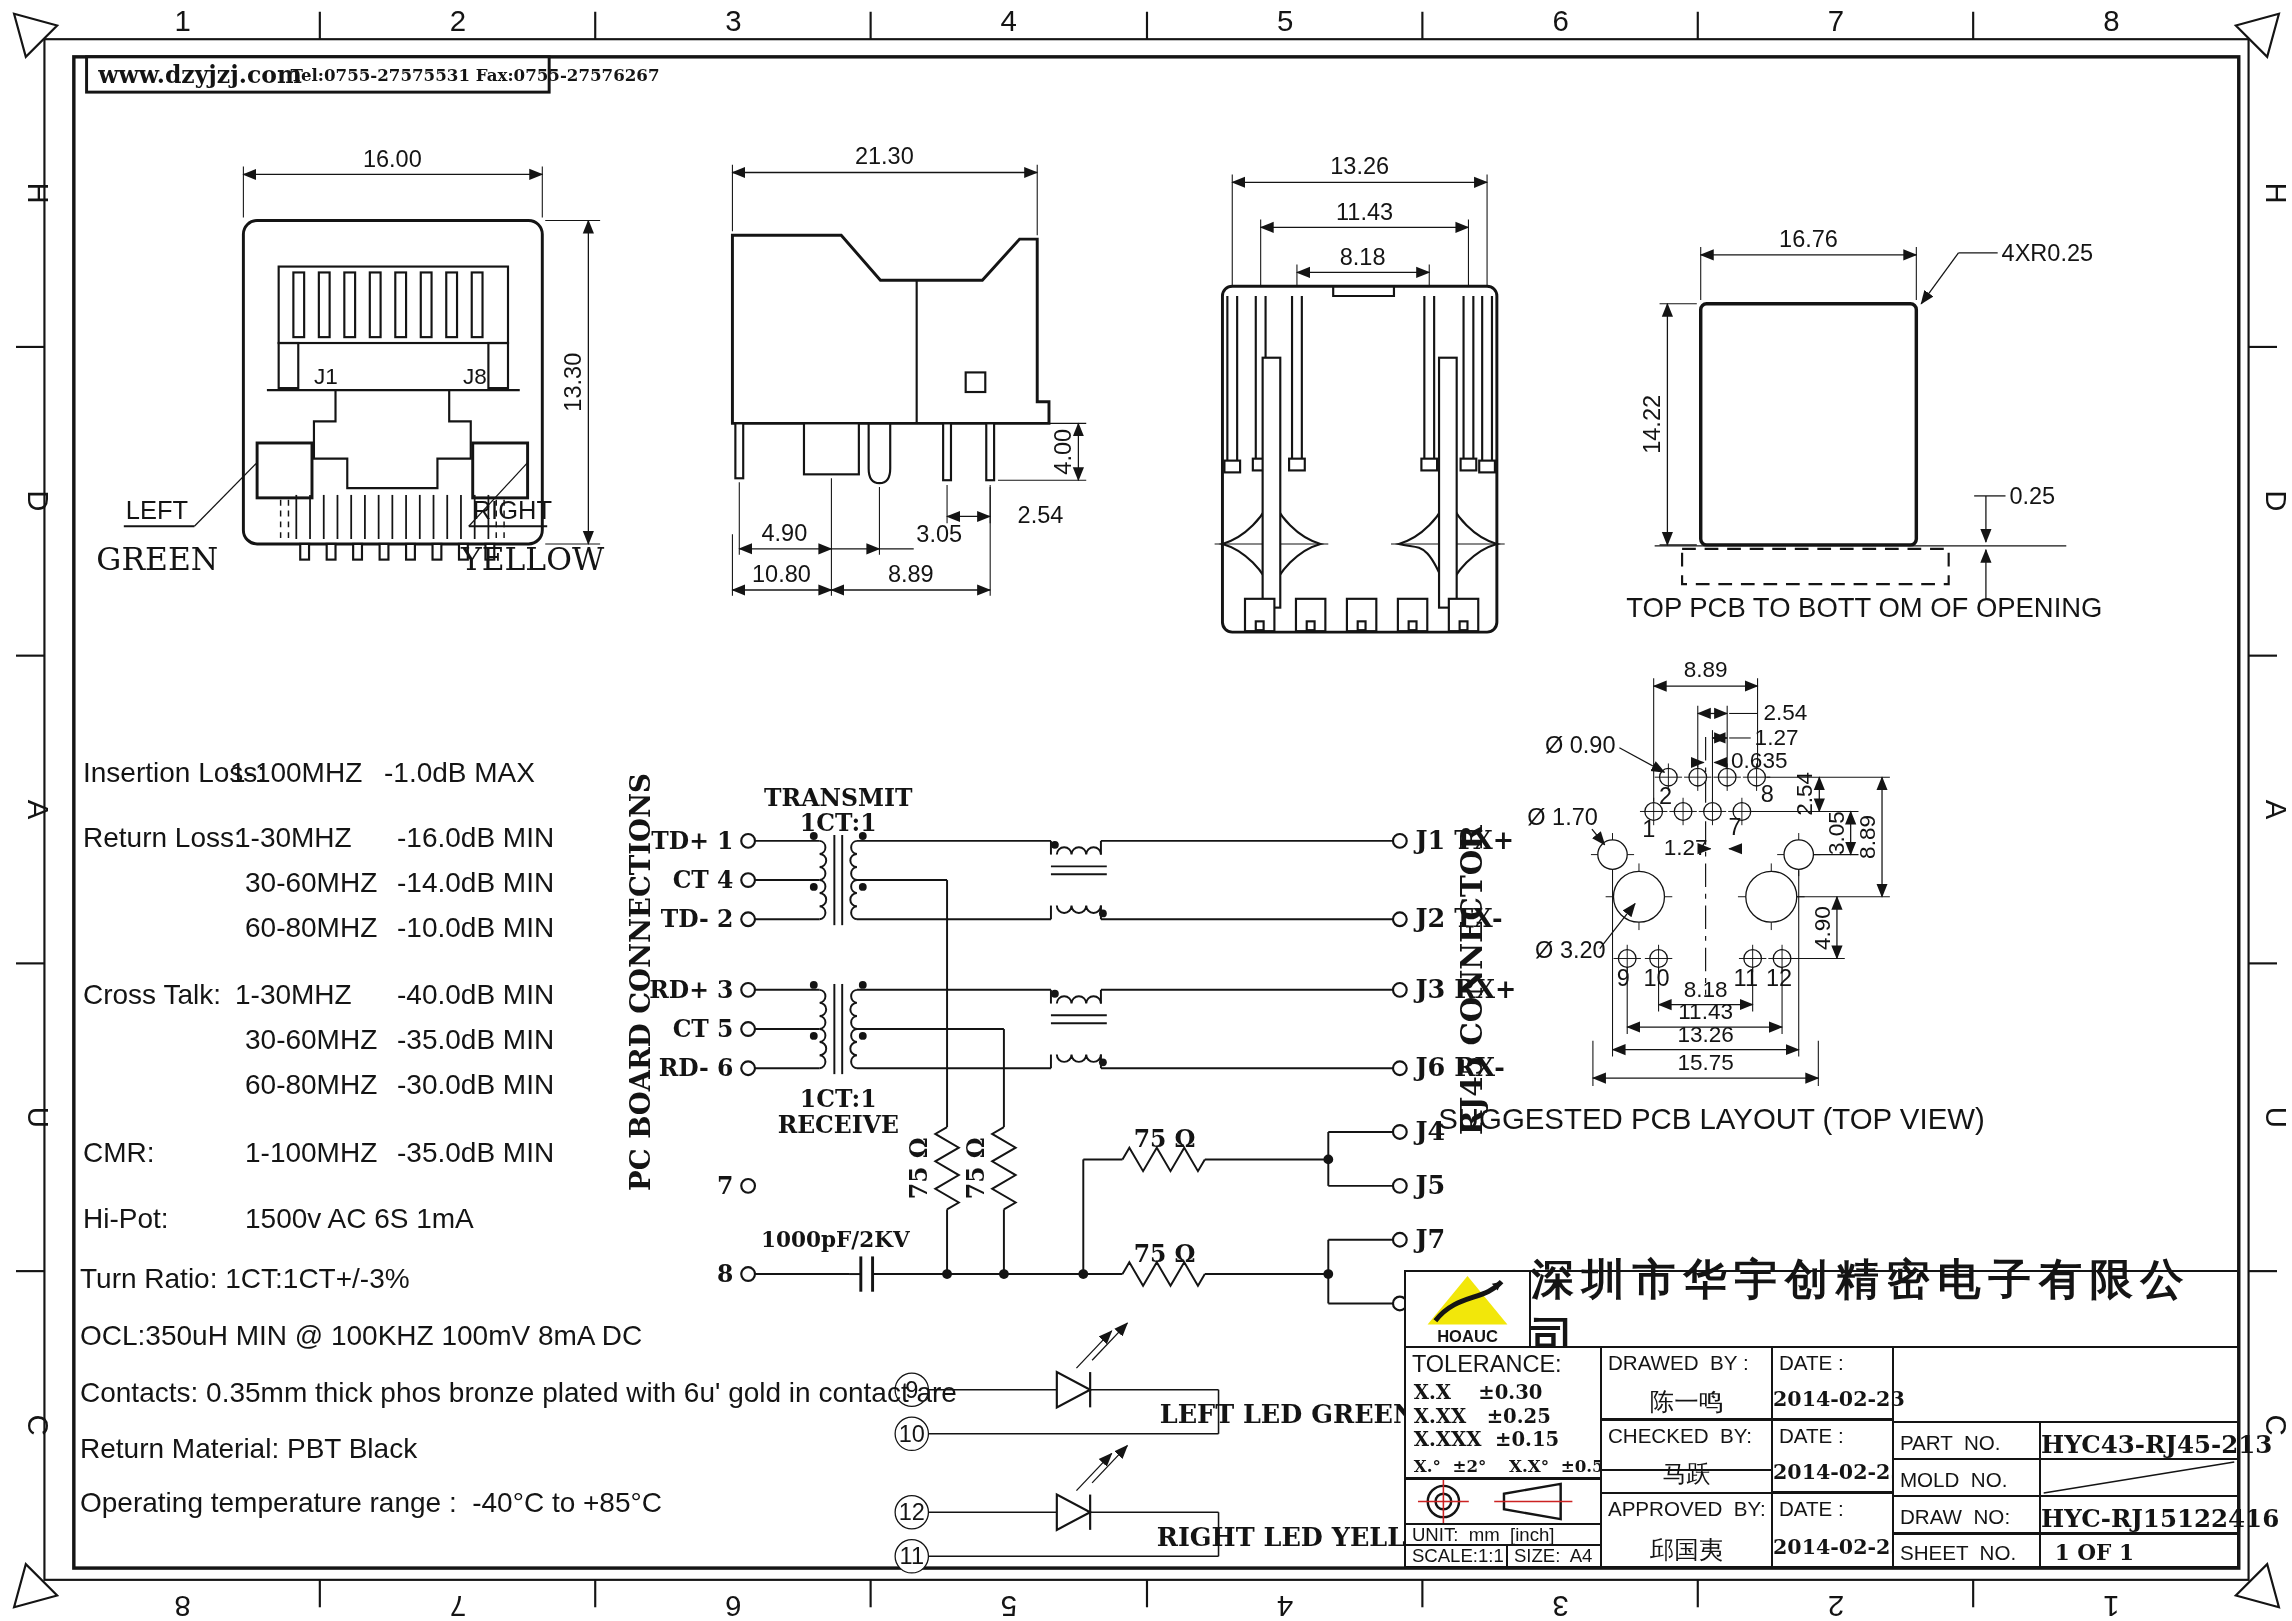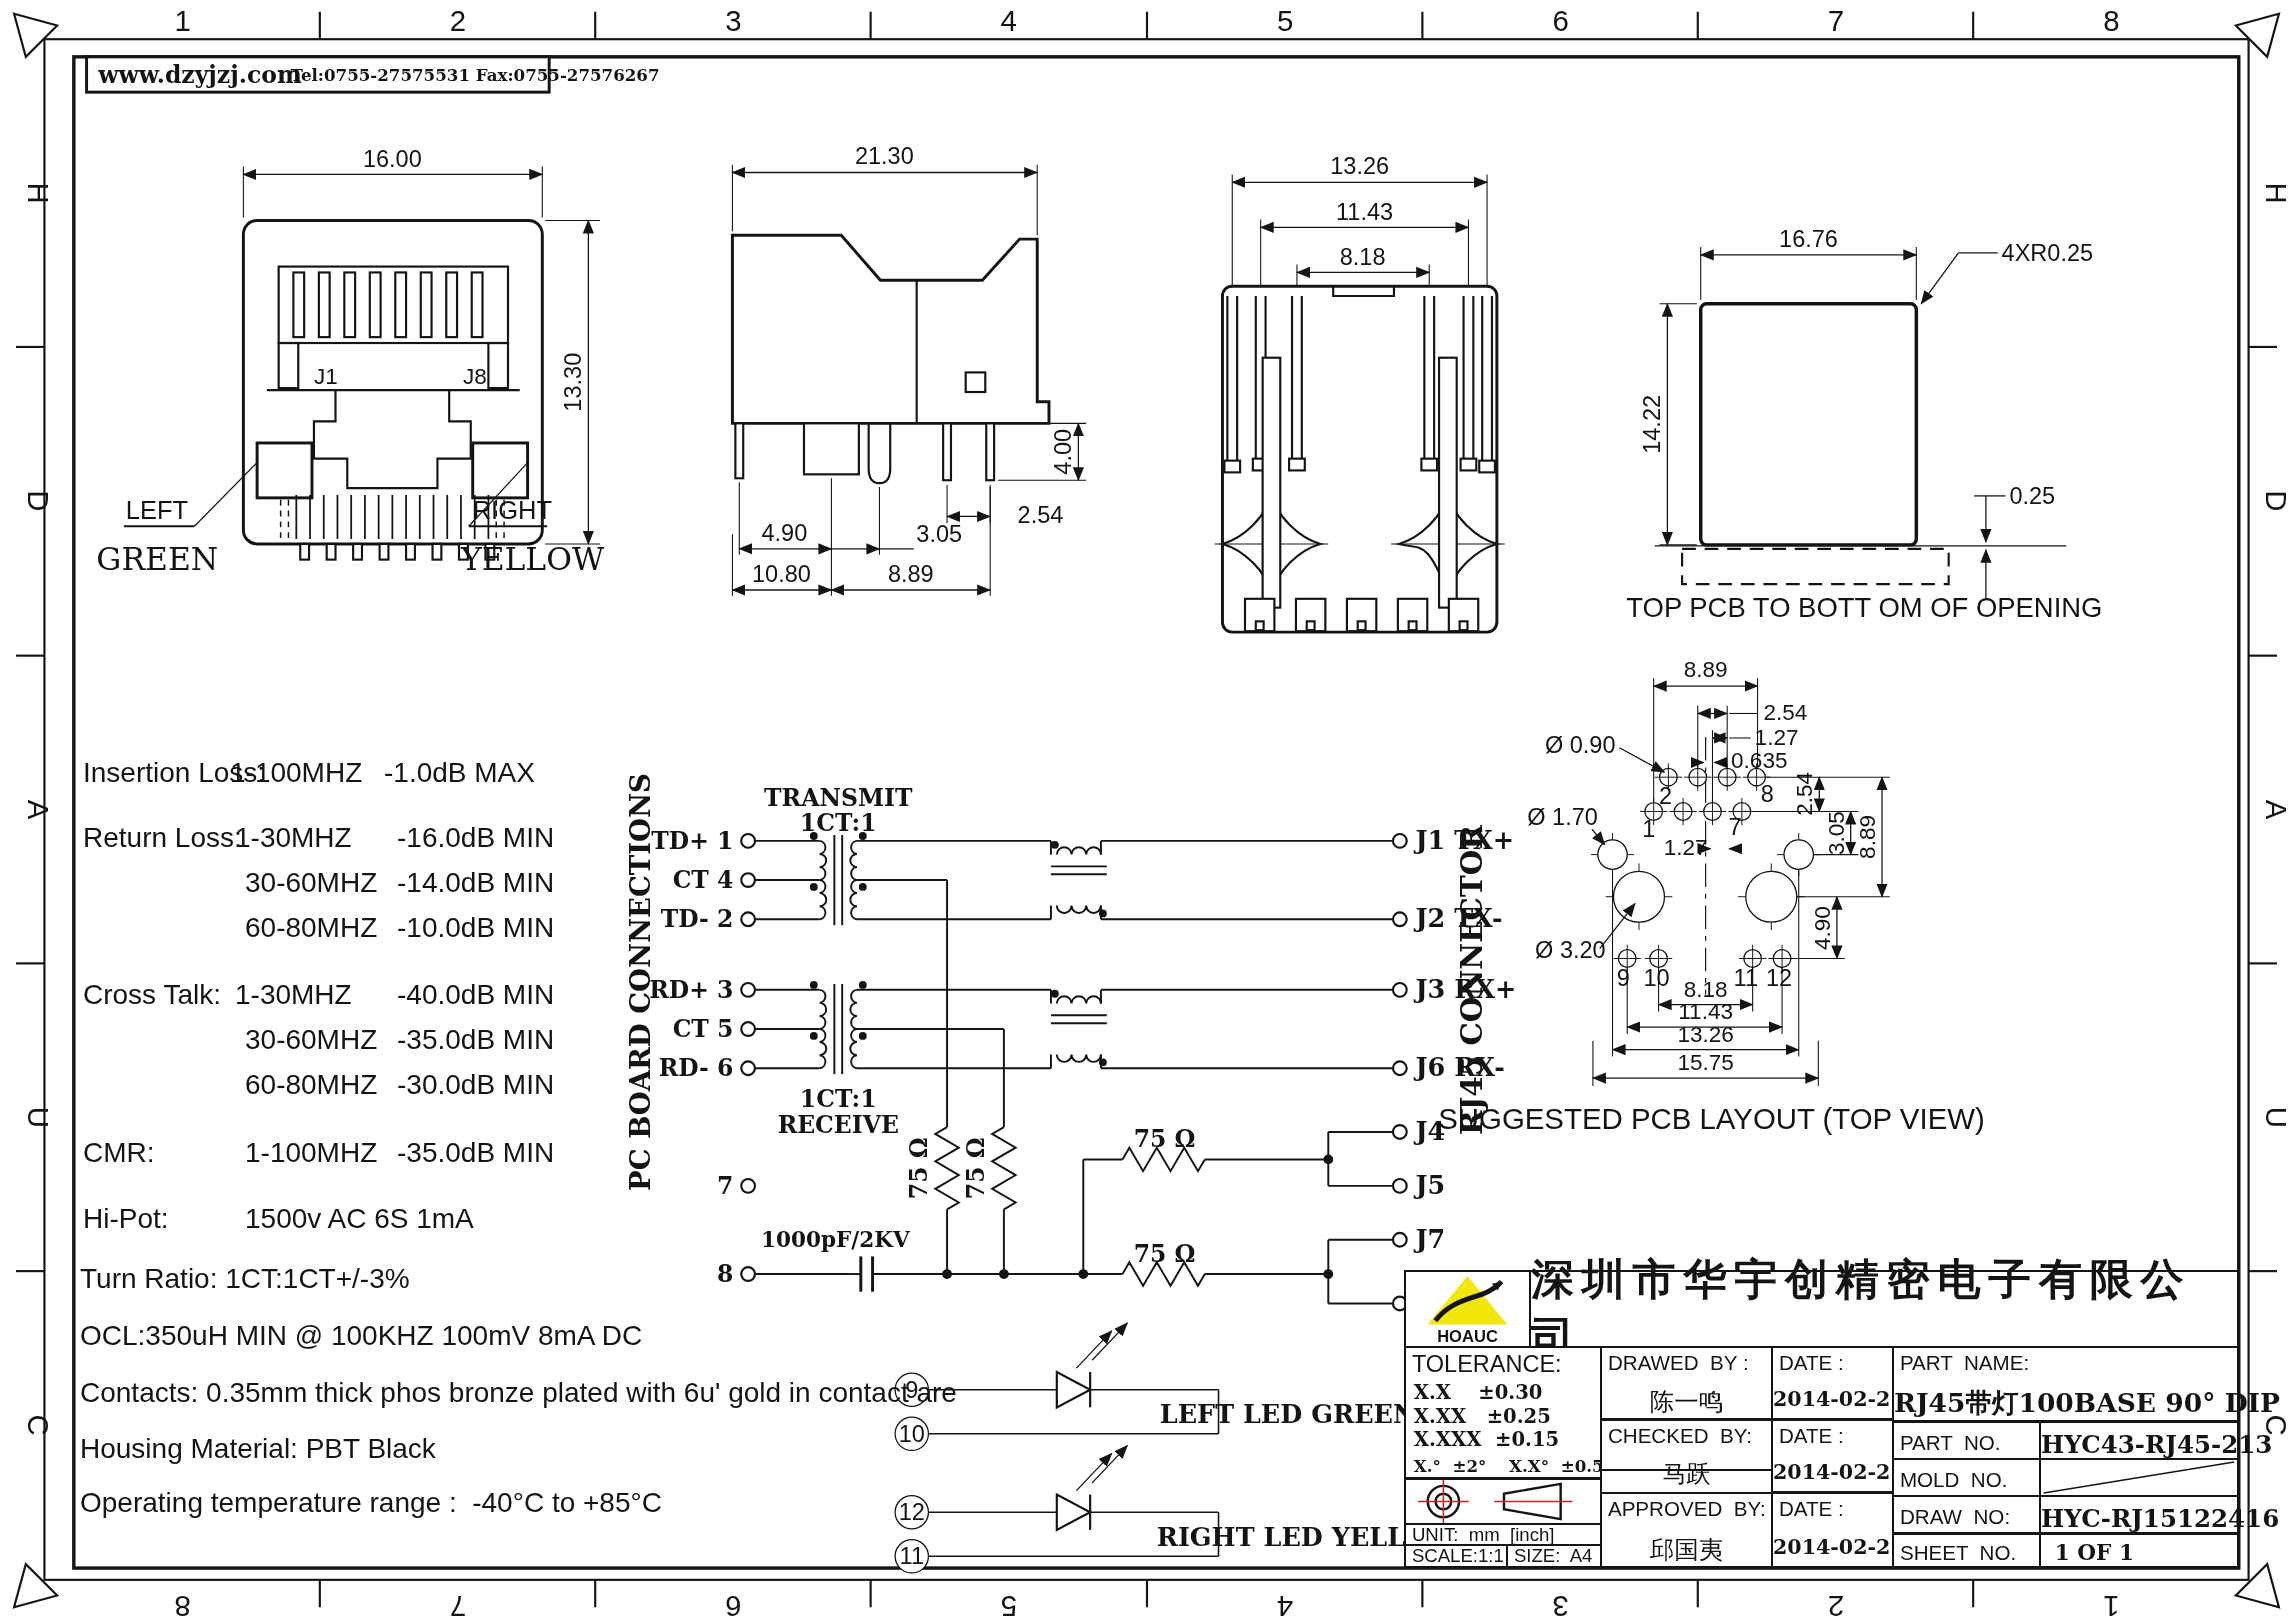--- a/index.html
+++ b/index.html
@@ -659,21 +659,21 @@
   <span class="spec" style="left:83px;top:1137px">CMR:</span>
   <span class="spec" style="left:245px;top:1137px">1-100MHZ</span>
   <span class="spec" style="left:397px;top:1137px">-35.0dB MIN</span>
 
   <span class="spec" style="left:83px;top:1203px">Hi-Pot:</span>
   <span class="spec" style="left:245px;top:1203px">1500v AC 6S 1mA</span>
 
   <span class="spec" style="left:80px;top:1263px">Turn Ratio: 1CT:1CT+/-3%</span>
   <span class="spec" style="left:80px;top:1320px">OCL:350uH MIN @ 100KHZ 100mV 8mA DC</span>
   <span class="spec" style="left:80px;top:1377px">Contacts: 0.35mm thick phos bronze plated with 6u' gold in contact are</span>
-  <span class="spec" style="left:80px;top:1433px">Housing Material: PBT Black</span>
+  <span class="spec" style="left:80px;top:1433px">Return Material: PBT Black</span>
   <span class="spec" style="left:80px;top:1487px">Operating temperature range :  -40°C to +85°C</span>
 </div>
 
 <div class="tb">
 
   <div class="cell" style="left:0;top:0;width:127px;height:78px">
     <svg width="123" height="74" viewBox="0 0 126 76">
       <polygon points="63,4 104,54 22,54" fill="#f2e70a" stroke="none"></polygon>
       <path d="M30,50 C52,22 80,30 98,10" stroke="#141414" stroke-width="5" fill="none"></path>
       <path d="M98,10 l-10,2 6,7 z" fill="#141414"></path>
@@ -738,24 +738,20 @@
   </div>
   <div class="cell" style="left:196px;top:222px;width:173px;height:76px">
     <div class="lab">APPROVED  BY:</div>
     <div class="val cjk" style="top:39px;font-size:24.5px">邱国夷</div>
   </div>
   <div class="cell" style="left:367px;top:222px;width:123px;height:76px">
     <div class="lab">DATE :</div>
     <div class="val mono-ish" style="top:41px;font-size:20.6px">2014-02-23</div>
   </div>
 
-  <div class="cell" style="left:488px;top:76px;width:347px;height:76px">
-    <div class="lab">PART  NAME:</div>
-    <div class="val mono-ish cjk" style="top:37px;font-size:26.5px">RJ45带灯100BASE 90° DIP</div>
-  </div>
   <div class="cell" style="left:488px;top:151px;width:149px;height:39px">
     <div class="lab" style="top:7.8px">PART  NO.</div>
   </div>
   <div class="cell" style="left:635px;top:151px;width:200px;height:39px">
     <div class="val mono-ish" style="top:6.9px;font-size:24.5px">HYC43-RJ45-213</div>
   </div>
   <div class="cell" style="left:488px;top:188px;width:149px;height:39px">
     <div class="lab" style="top:7.8px">MOLD  NO.</div>
   </div>
   <div class="cell" style="left:635px;top:188px;width:200px;height:39px">

